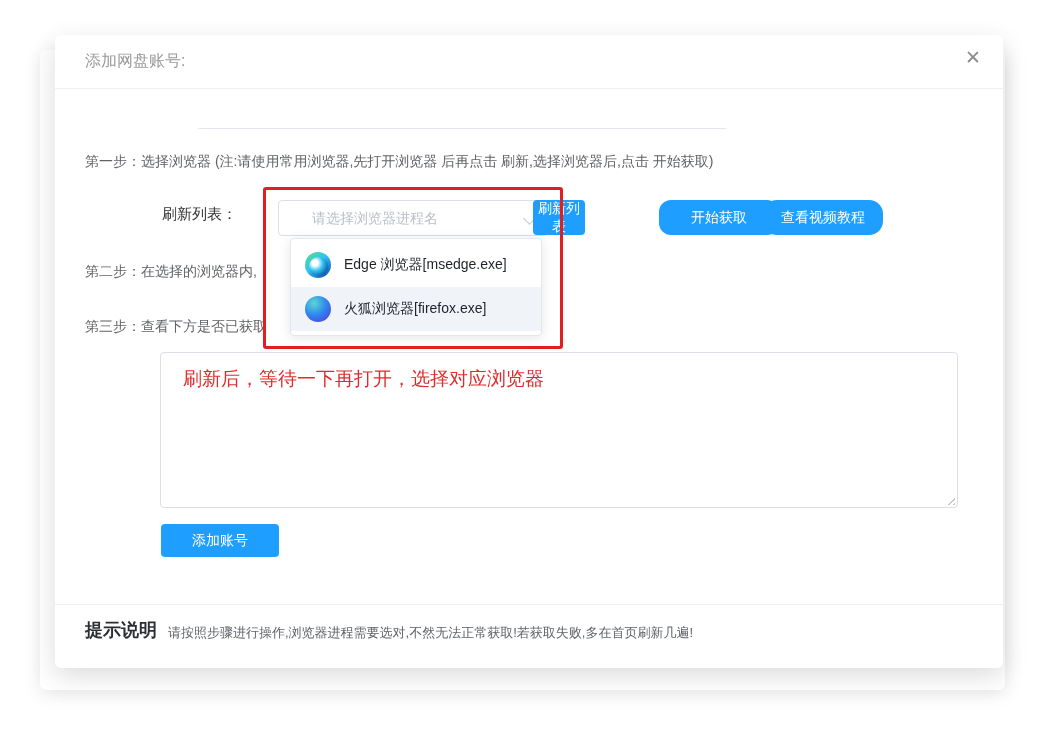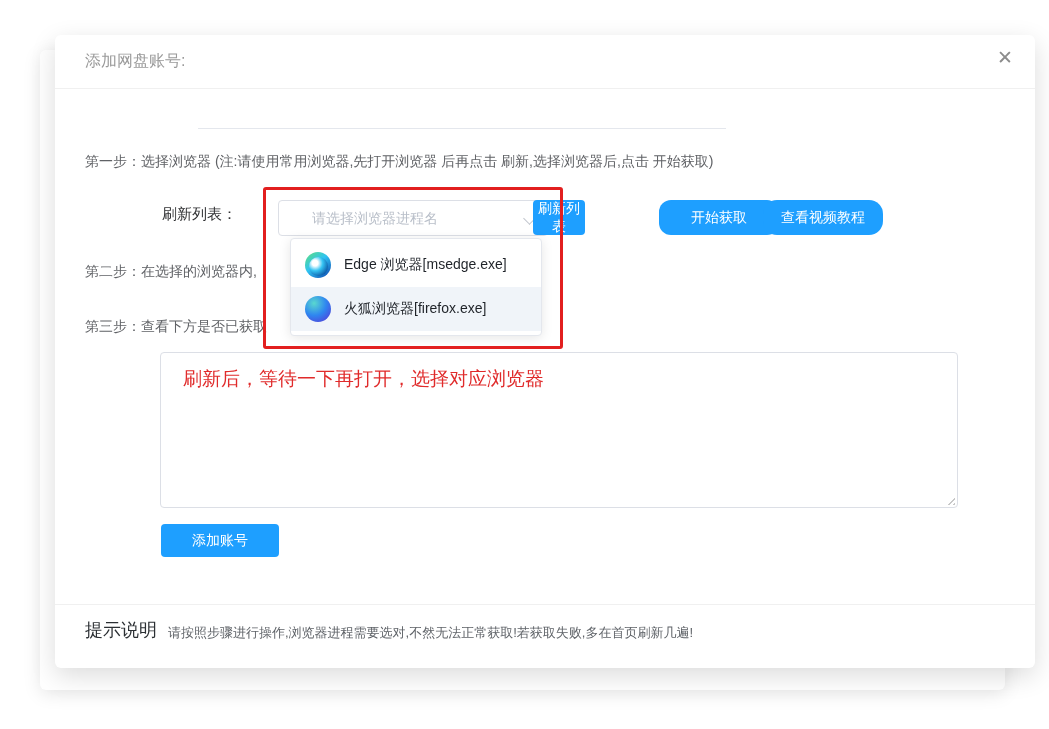--- a/index.html
+++ b/index.html
@@ -9,21 +9,21 @@
   .app-window{position:absolute;left:40px;top:50px;width:965px;height:640px;background:#ffffff;
     border-radius:6px;box-shadow:0 4px 18px rgba(0,0,0,0.10);}
   .active-indicator{position:absolute;left:38px;top:127px;width:4px;height:26px;background:#1E9FFF;border-radius:2px;z-index:1;}
   .s-icon{position:absolute;left:42px;width:16px;height:16px;border:1.5px solid #3f3f3f;border-radius:3px;
     background:linear-gradient(135deg,#ffd34d 0 38%,transparent 38%);z-index:1;}
   .s-icon.round{border-radius:50%;}
   .sidebar-p{position:absolute;left:46px;top:553px;color:#1677ff;font-size:17px;font-weight:bold;z-index:1;}
 
   
   .dialog{position:absolute;left:55px;top:35px;width:948px;height:633px;background:#ffffff;
-    border-radius:6px;box-shadow:0 8px 26px rgba(0,0,0,0.14);z-index:2;padding-left:32px;}
+    border-radius:6px;box-shadow:0 8px 26px rgba(0,0,0,0.14);z-index:2;}
   .dlg-header{position:absolute;left:0;top:0;right:0;height:53px;border-bottom:1px solid #f0f0f0;}
   .dlg-title{position:absolute;left:30px;top:16px;font-size:16px;color:#9a9a9a;}
   .dlg-close{position:absolute;right:22px;top:13px;font-size:19px;color:#8c8c8c;cursor:pointer;line-height:1;}
 
   
   .tabs{position:absolute;left:42px;top:60px;height:33px;display:flex;gap:48px;align-items:center;}
   .tab{font-size:14px;color:#303133;white-space:nowrap;cursor:pointer;}
   .tab.active{font-weight:bold;color:#1f2329;}
   .tabs-underline{position:absolute;left:143px;top:93px;width:528px;height:1px;background:#e4e7ed;}
 
@@ -68,21 +68,21 @@
   .anno-note{position:absolute;left:128px;top:331px;font-size:19px;color:#e02b2b;white-space:nowrap;z-index:3;}
   .grip{position:absolute;right:2px;bottom:2px;width:10px;height:10px;
     background:repeating-linear-gradient(135deg,transparent 0 2px,#c8c8c8 2px 3.5px);
     clip-path:polygon(100% 0,100% 100%,0 100%);}
 
   .btn-add{position:absolute;left:106px;top:489px;width:118px;height:33px;background:#1E9FFF;color:#fff;
     border:none;border-radius:4px;font-size:14px;font-family:inherit;cursor:pointer;}
 
   
   .dlg-footer{position:absolute;left:0;right:0;top:569px;height:64px;border-top:1px solid #f0f0f0;}
-  .foot-title{position:absolute;left:30px;top:13px;font-size:18px;color:#2b2f33;font-weight:400;}
+  .foot-title{position:absolute;left:30px;top:13px;font-size:18px;color:#2b2f33;font-weight:700;}
   .foot-text{position:absolute;left:113px;top:19px;font-size:13px;color:#5f6368;white-space:nowrap;}
 </style>
 </head>
 <body>
 
 <div class="app-window">
   <div class="active-indicator"></div>
   <span class="s-icon" style="top:131px"></span>
   <span class="s-icon round" style="top:166px"></span>
   <span class="s-icon round" style="top:201px"></span>

